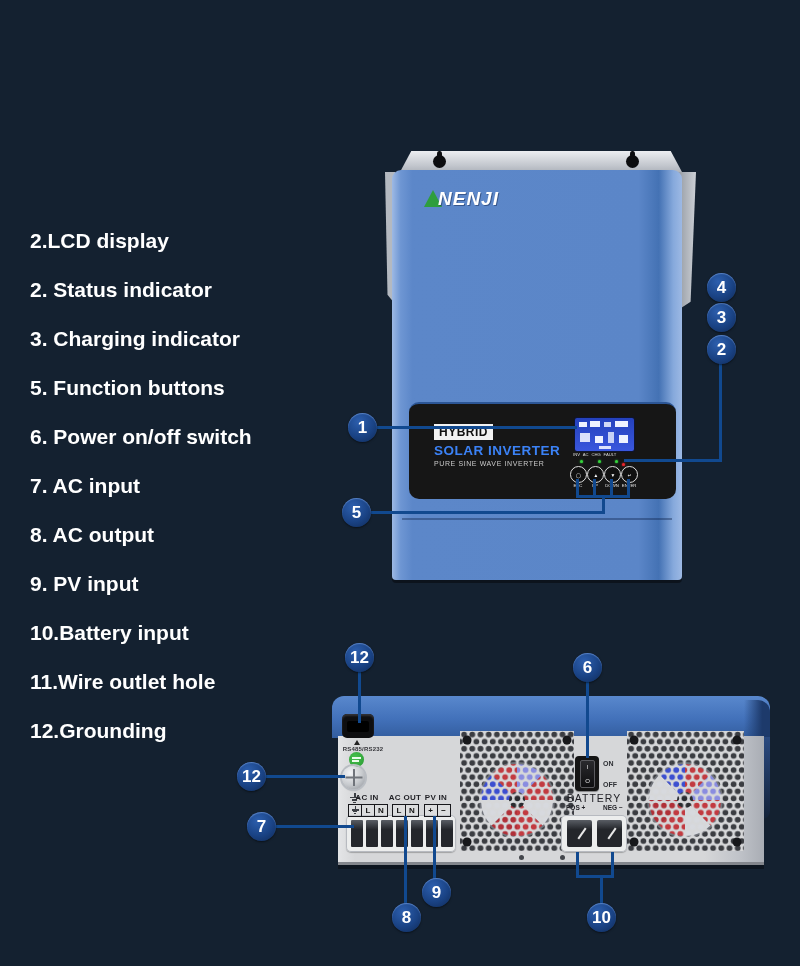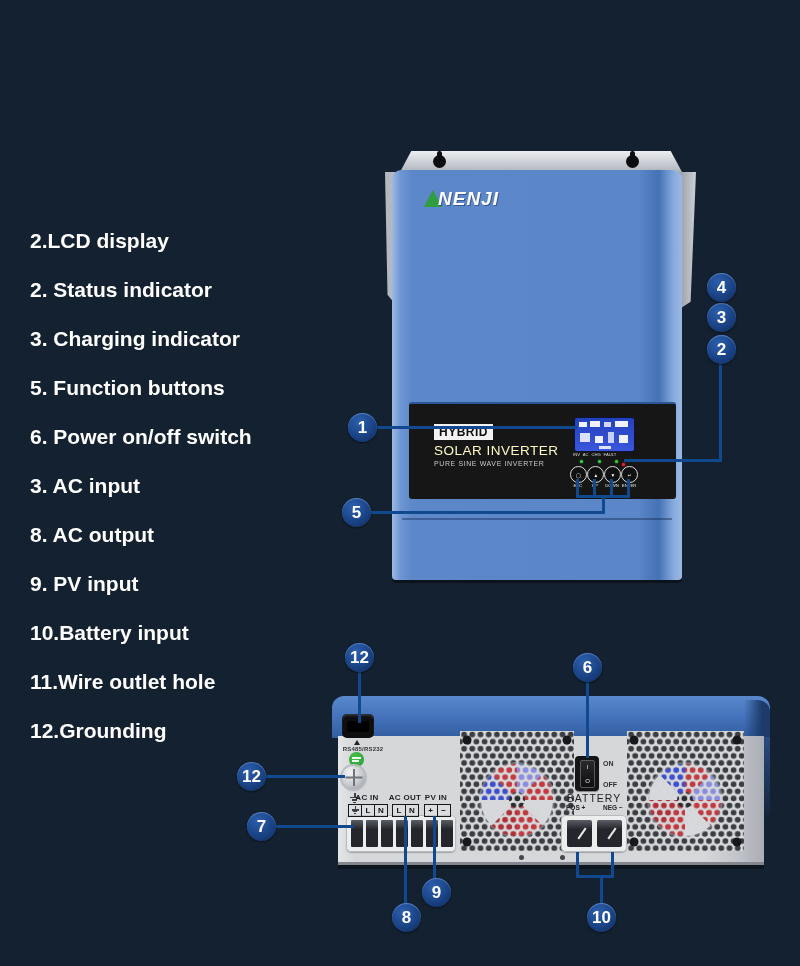--- a/index.html
+++ b/index.html
@@ -31,25 +31,25 @@
   .fbody{position:absolute;left:392px;top:170px;width:290px;height:410px;z-index:1;
     border-radius:9px 9px 4px 4px;
     background:linear-gradient(90deg,#9db9e4 0%,#6e96d3 3%,#5c87c9 7%,#5b86c8 85%,#4472b4 92%,#86a9dc 97%,#9db9e4 100%);
     box-shadow:0 3px 0 rgba(0,0,0,.4);}
   .seam{position:absolute;left:10px;top:348px;width:270px;height:2px;background:rgba(16,34,74,.4);}
   .logo{position:absolute;left:32px;top:20px;display:flex;align-items:flex-end;}
   .logo .tri{width:0;height:0;border-left:9px solid transparent;border-right:9px solid transparent;
     border-bottom:17px solid #2e9e3e;margin-right:-4px;}
   .logo .txt{color:#fff;font-weight:bold;font-style:italic;font-size:19px;letter-spacing:1px;line-height:17px;
     text-shadow:1px 1px 0 rgba(20,40,80,.5);}
-  .panel{position:absolute;left:17px;top:232px;width:267px;height:95px;background:#161616;border-radius:3px;
+  .panel{position:absolute;left:17px;top:232px;width:267px;height:95px;background:#161616;border-radius:10px;
     border-top:2px solid #2c5696;}
   .badge{position:absolute;left:25px;top:20px;background:#f2f2f2;color:#111;font-weight:bold;
     font-size:12px;padding:1px 5px;letter-spacing:.5px;}
-  .pl1{position:absolute;left:25px;top:39px;color:#fef9c3;font-weight:normal;font-size:13.5px;letter-spacing:.5px;}
+  .pl1{position:absolute;left:25px;top:39px;color:#3b82f6;font-weight:bold;font-size:13.5px;letter-spacing:.5px;}
   .pl2{position:absolute;left:25px;top:56px;color:#c9c9c9;font-size:7px;letter-spacing:.6px;}
   .lcd{position:absolute;left:166px;top:14px;width:59px;height:33px;border-radius:2px;
     background:linear-gradient(180deg,#2441bd,#3a57dd);box-shadow:0 0 0 1px #0e1430;overflow:hidden;}
   .lcd i{position:absolute;background:#eef2ff;display:block;}
   .ledrow{position:absolute;left:164px;top:48px;width:86px;display:flex;gap:4px;color:#d9d9d9;
     font-size:6px;transform:scale(.7);transform-origin:0 0;white-space:nowrap;}
   .dot{position:absolute;width:3px;height:3px;border-radius:50%;}
   .dot.g{background:#35d23c;box-shadow:0 0 2px #35d23c;}
   .dot.r{background:#e8252c;box-shadow:0 0 2px #e8252c;}
   .pbtn{position:absolute;top:62px;width:15px;height:15px;border-radius:50%;background:#101010;
@@ -118,21 +118,21 @@
 
 <div class="stage">
 
 
   <ul class="features">
     <li>2.LCD display</li>
     <li>2. Status indicator</li>
     <li>3. Charging indicator</li>
     <li>5. Function buttons</li>
     <li>6. Power on/off switch</li>
-    <li>3. AC input</li>
+    <li>7. AC input</li>
     <li>8. AC output</li>
     <li>9. PV input</li>
     <li>10.Battery input</li>
     <li>11.Wire outlet hole</li>
     <li>12.Grounding</li>
   </ul>
 
   <div>
     <div class="wing wl"></div>
     <div class="wing wr"></div>

